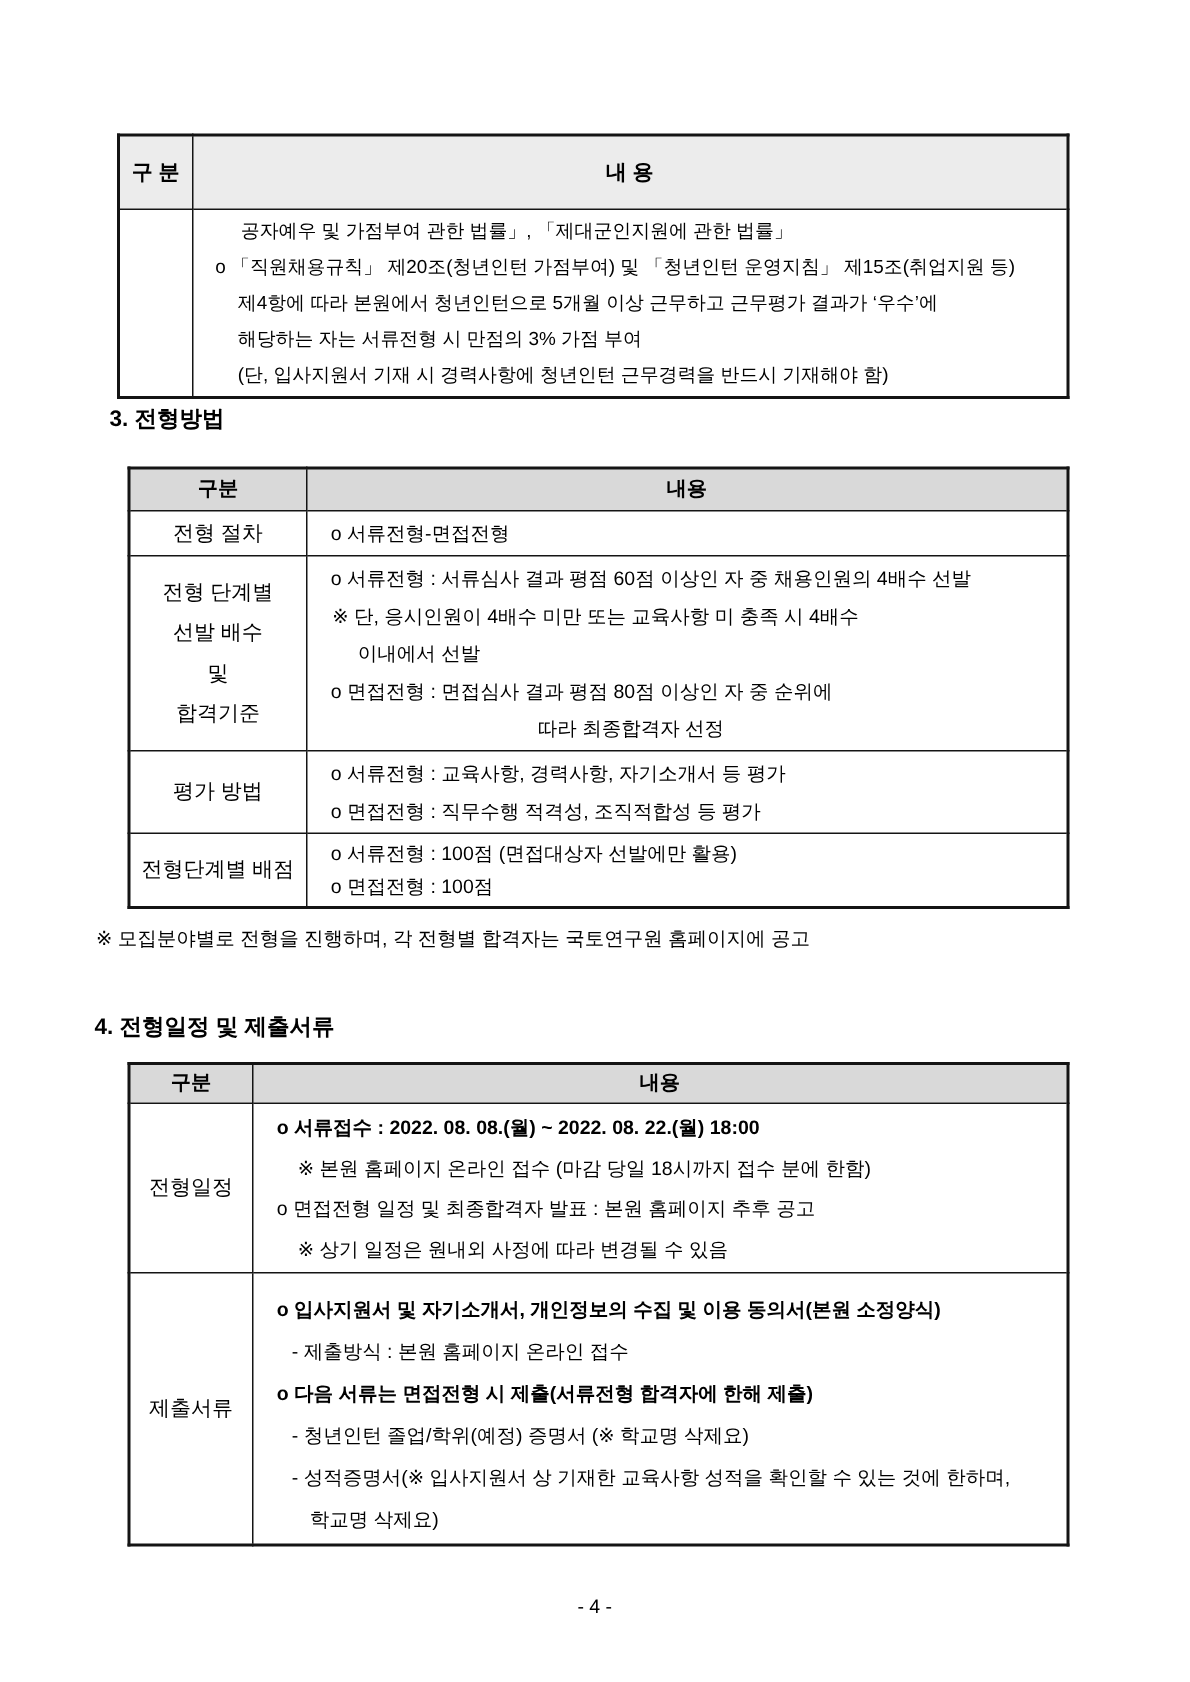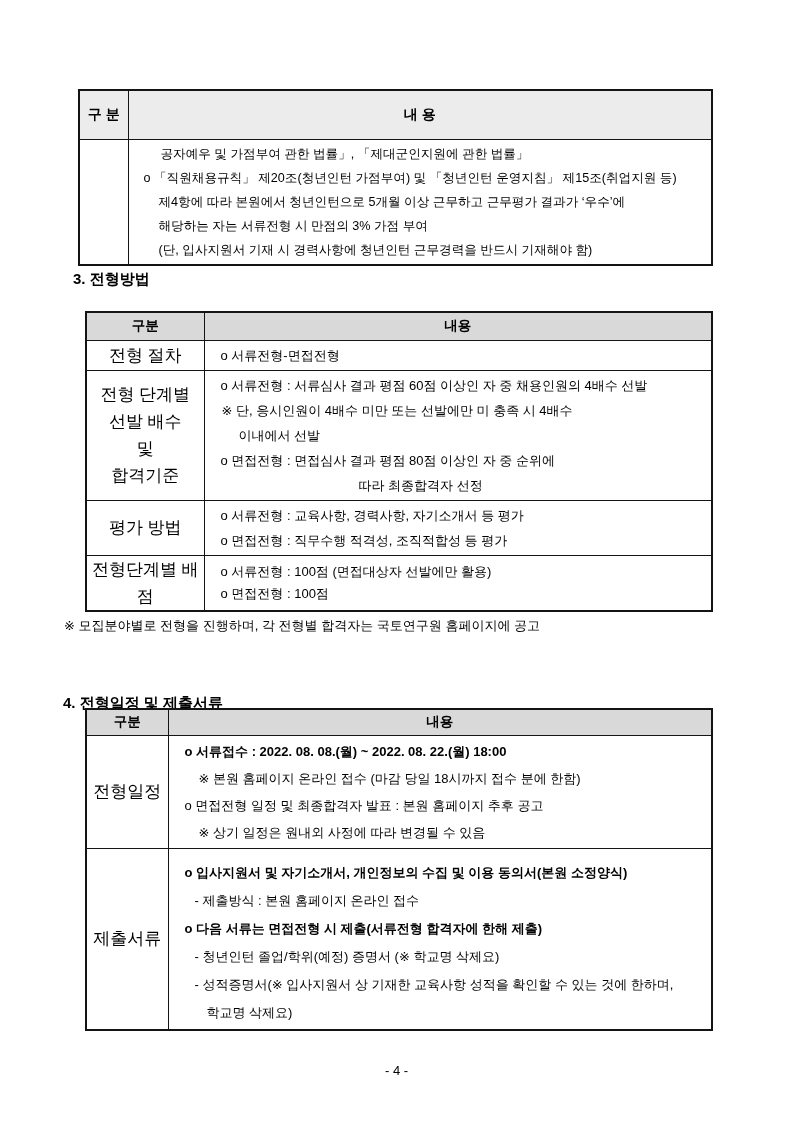--- a/index.html
+++ b/index.html
@@ -12,21 +12,21 @@
   .abs { position: absolute; }
   table { border-collapse: collapse; table-layout: fixed; width: 100%; }
   .doc-table { border: 2px solid #141414; }
   .doc-table th, .doc-table td { border: 1px solid #141414; vertical-align: middle; }
   .doc-table th { font-weight: bold; text-align: center; }
   .t1 th { background: #ececec; height: 49px; font-size: 14px; margin-left: 12px; }
   .t2 th, .t4 th { background: #d9d9d9; font-size: 13.5px; }
   .t2 th { height: 28px; }
   .t4 th { height: 26px; }
   td.label {
-    text-align: center; font-size: 17px;
+    text-align: center; font-size: 14px;
     white-space: pre-line; line-height: 27px;
   }
   td.content { padding: 2px 4px; font-size: 13px; overflow: hidden; }
   .ln { white-space: nowrap; }
   .b { font-weight: bold; }
   
   .t1 td.content { height: 124px; }
   .t1 .ln { line-height: 24px; font-size: 12.6px; }
   .t1 .lead { padding-left: 28px; }
   .t1 .bu { padding-left: 11px; }
@@ -103,21 +103,21 @@
         <div class="ln bu">o 서류전형-면접전형</div>
       </td>
     </tr>
     <tr class="r1">
       <td class="label">전형 단계별
 선발 배수
 및
 합격기준</td>
       <td class="content">
         <div class="ln bu">o 서류전형 : 서류심사 결과 평점 60점 이상인 자 중 채용인원의 4배수 선발</div>
-        <div class="ln rf">※ 단, 응시인원이 4배수 미만 또는 선발에만 미 충족 시 4배수</div>
+        <div class="ln rf">※ 단, 응시인원이 4배수 미만 또는 교육사항 미 충족 시 4배수</div>
         <div class="ln in1">이내에서 선발</div>
         <div class="ln bu">o 면접전형 : 면접심사 결과 평점 80점 이상인 자 중 순위에</div>
         <div class="ln in2">따라 최종합격자 선정</div>
       </td>
     </tr>
     <tr class="r2">
       <td class="label">평가 방법</td>
       <td class="content">
         <div class="ln bu">o 서류전형 : 교육사항, 경력사항, 자기소개서 등 평가</div>
         <div class="ln bu">o 면접전형 : 직무수행 적격성, 조직적합성 등 평가</div>
@@ -129,21 +129,21 @@
         <div class="ln bu">o 서류전형 : 100점 (면접대상자 선발에만 활용)</div>
         <div class="ln bu">o 면접전형 : 100점</div>
       </td>
     </tr>
   </tbody>
     </table>
 </div>
 
 <div class="abs note" style="left:64px; top:617px;">※ 모집분야별로 전형을 진행하며, 각 전형별 합격자는 국토연구원 홈페이지에 공고</div>
 
-<div class="abs sec-title" style="left:63px; top:675px;margin-top:19px;">4. 전형일정 및 제출서류</div>
+<div class="abs sec-title" style="left:63px; top:675px;">4. 전형일정 및 제출서류</div>
 
 <div class="abs" style="left:85px; top:708px; width:628px;">
   <table class="doc-table t4">
     <colgroup>
         <col style="width:82px">
         <col>
       </colgroup>
     <tbody>
         <tr>
       <th>구분</th>

